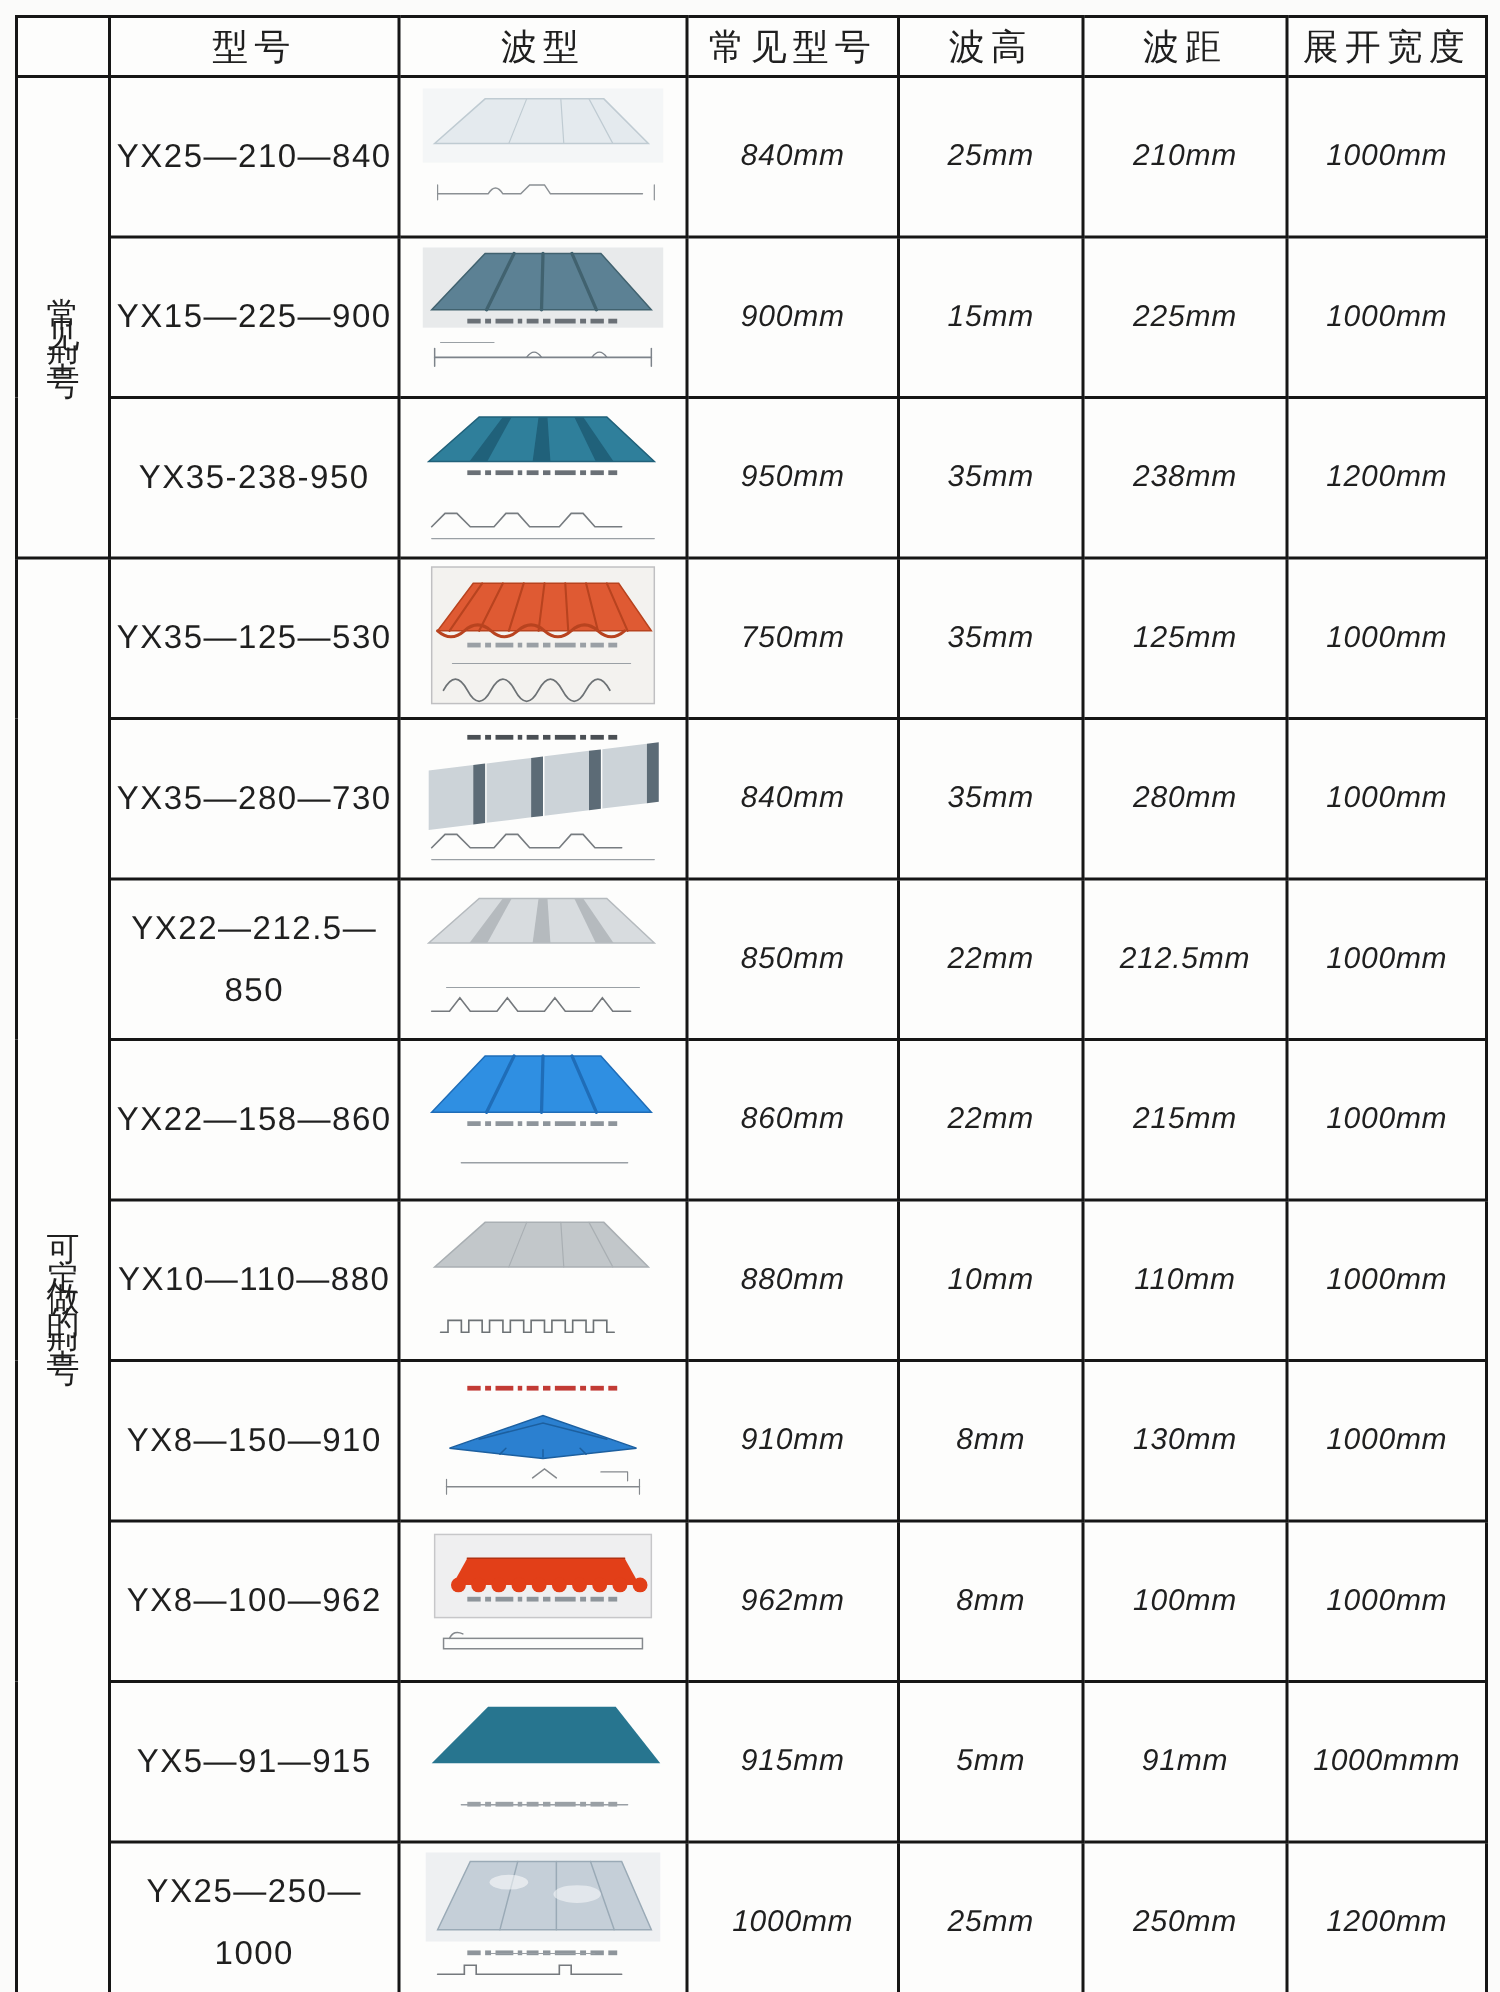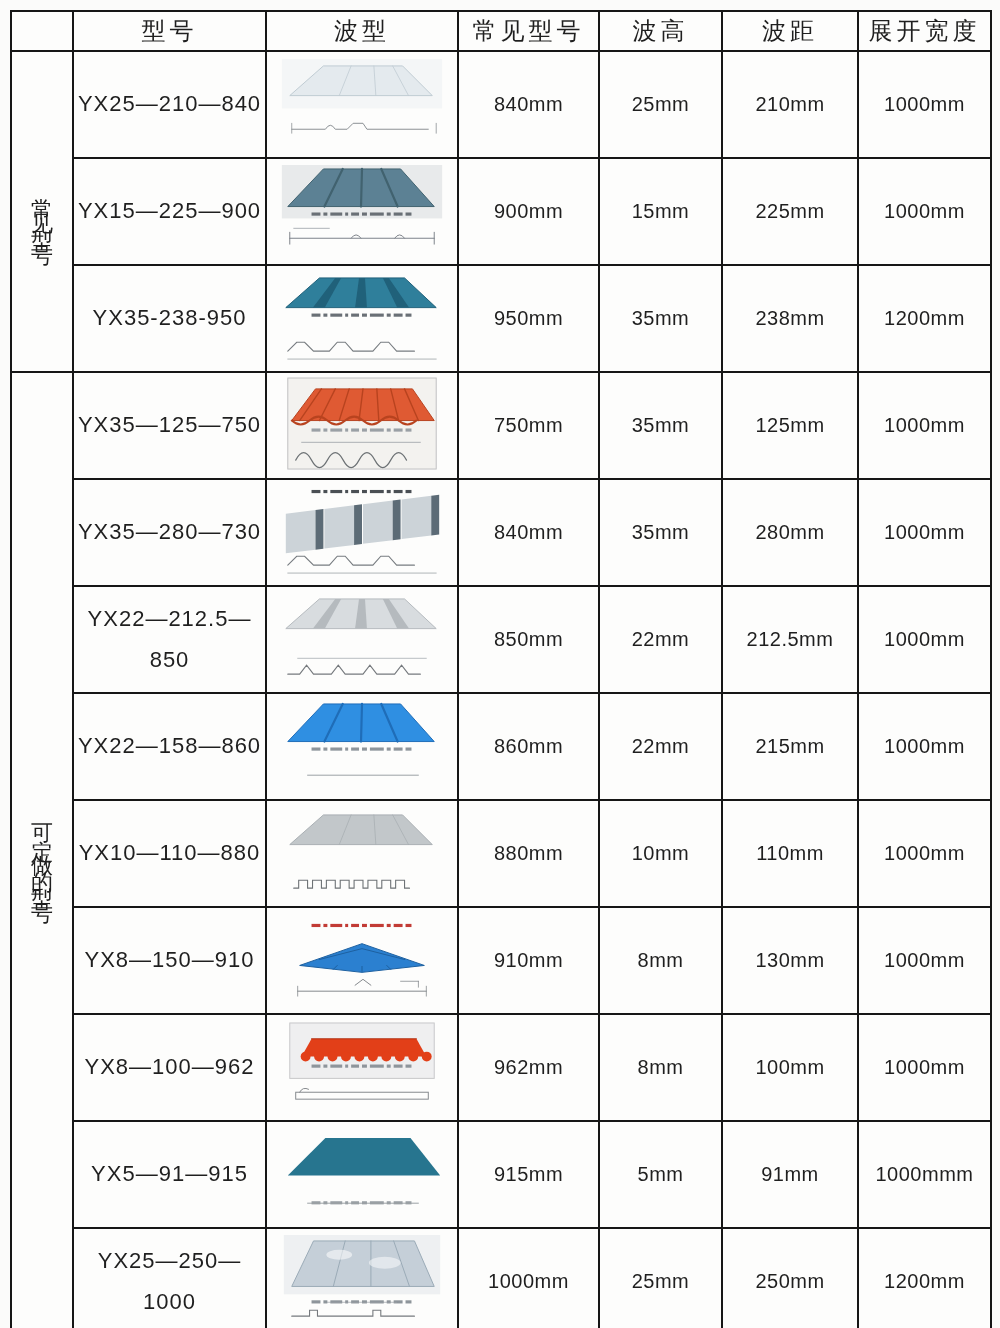--- a/index.html
+++ b/index.html
@@ -35,21 +35,21 @@
     border-radius:10px;
   }
   .spec tbody td{height:105px;}
   td.model{
     font-size:22px;
     letter-spacing:1px;
     white-space:pre-line;
     line-height:1.85;
     border-radius:27px;
   }
-  td.val{font-size:20px;letter-spacing:.5px;}
+  td.val{font-size:20px;letter-spacing:.5px;font-style:italic;}
   th.vlabel{
     writing-mode:vertical-rl;
     text-orientation:upright;
     font-weight:400;
     font-size:22px;
     letter-spacing:16px;
     padding:6px 0;
   }
   td.wave svg{display:block;margin:0 auto;}
   .c-group{width:62px;}
@@ -159,21 +159,21 @@
               <path d="M20,92 h150" fill="none" stroke="#9aa0a5" stroke-width="0.8" stroke-linecap="round"></path>
             </svg>
           </td>
           <td class="val">950mm</td>
           <td class="val">35mm</td>
           <td class="val">238mm</td>
           <td class="val">1200mm</td>
         </tr>
         <tr>
           <th class="vlabel" rowspan="9">可定做的型号</th>
-          <td class="model">YX35—125—750</td>
+          <td class="model">YX35—125—530</td>
           <td class="wave">
             <svg width="188" height="101" viewBox="0 0 190 102" xmlns="http://www.w3.org/2000/svg">
               <rect x="20" y="3" width="150" height="92" fill="#f3f2ef" stroke="#c0c0c2" stroke-width="1"></rect>
               <polygon points="48,14 146,14 168,46 24,46" fill="#df5a33" stroke="#b8431f" stroke-width="1"></polygon>
               <path d="M54,14 L32,46" fill="none" stroke="#b8431f" stroke-width="1.4" stroke-linecap="round"></path>
               <path d="M68,14 L52,46" fill="none" stroke="#b8431f" stroke-width="1.4" stroke-linecap="round"></path>
               <path d="M82,14 L72,46" fill="none" stroke="#b8431f" stroke-width="1.4" stroke-linecap="round"></path>
               <path d="M96,14 L92,46" fill="none" stroke="#b8431f" stroke-width="1.4" stroke-linecap="round"></path>
               <path d="M110,14 L112,46" fill="none" stroke="#b8431f" stroke-width="1.4" stroke-linecap="round"></path>
               <path d="M124,14 L132,46" fill="none" stroke="#b8431f" stroke-width="1.4" stroke-linecap="round"></path>

